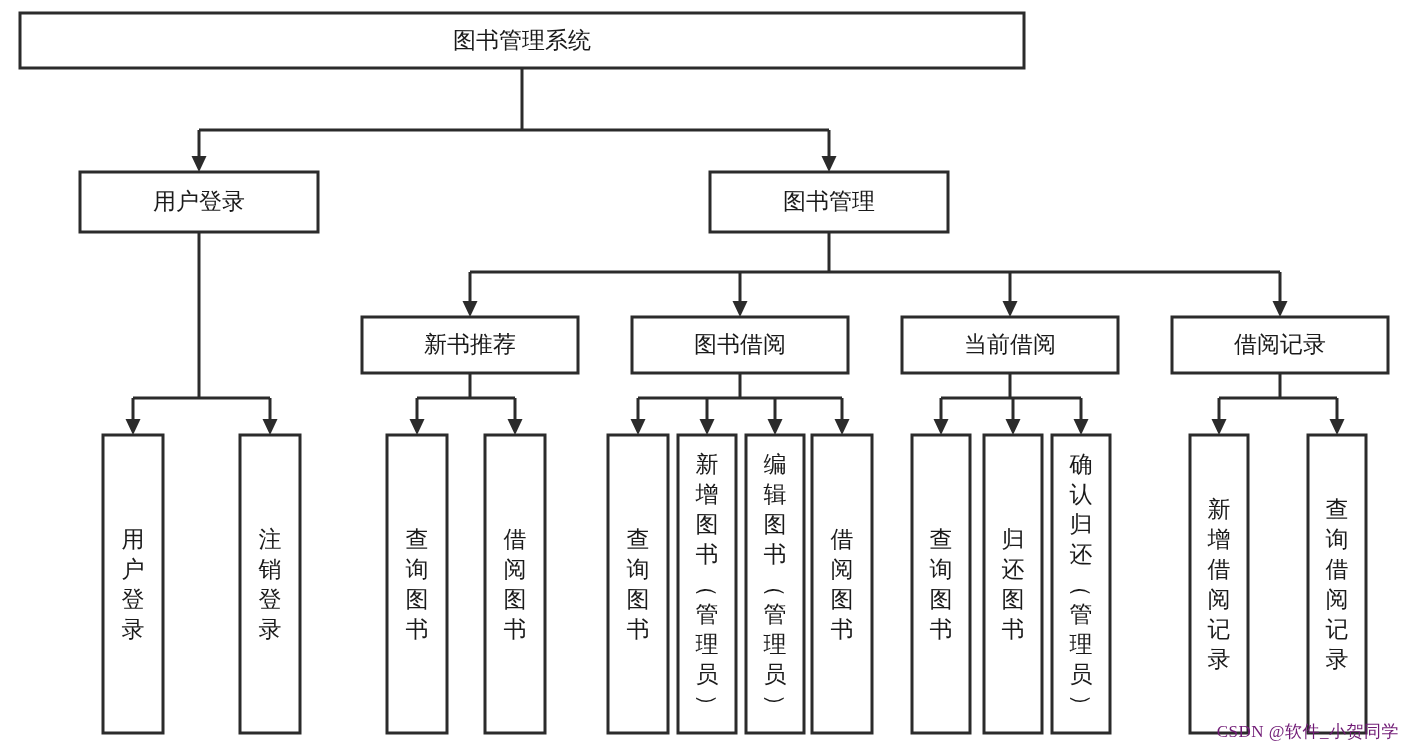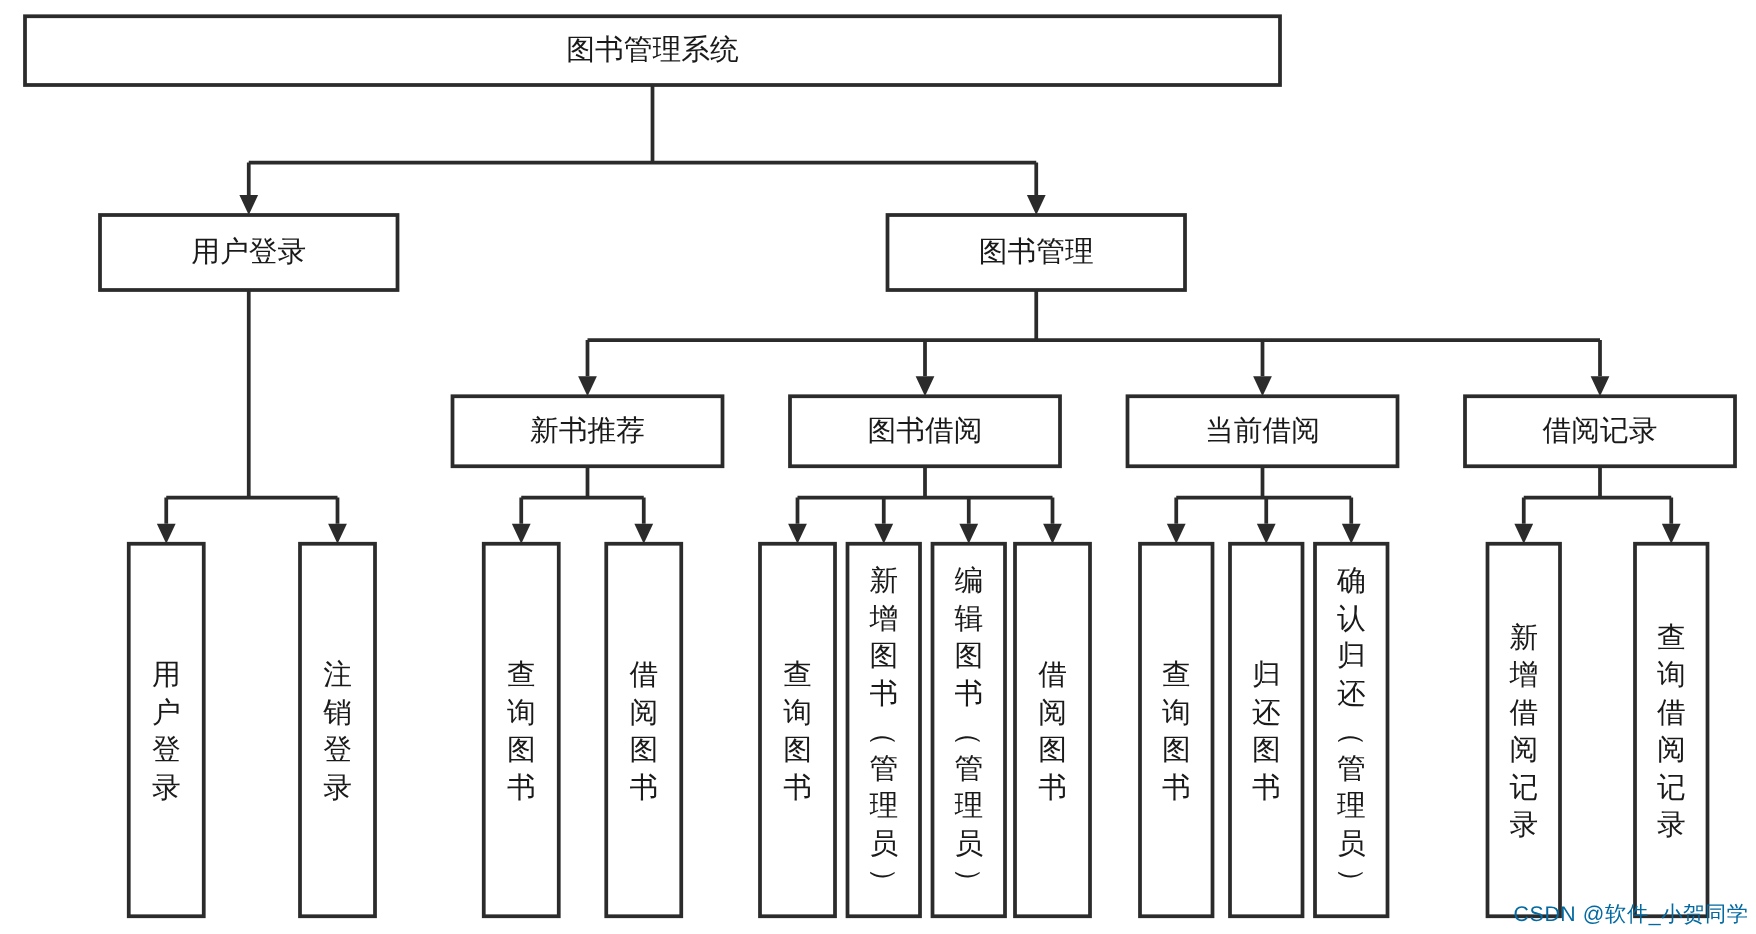--- a/index.html
+++ b/index.html
@@ -7,22 +7,22 @@
        font-family:"Liberation Sans","DejaVu Sans",sans-serif;}
   #stage{position:relative;width:1405px;height:747px;background:#fff;}
   svg#diagram{position:absolute;left:0;top:0;width:1405px;height:747px;}
   .node-rect{fill:#ffffff;stroke:#2b2b2b;stroke-width:3;}
   .conn{stroke:#2b2b2b;stroke-width:3;fill:none;}
   .arrow-head{fill:#2b2b2b;stroke:none;}
   .node-label-h{font-family:"Liberation Sans","DejaVu Sans",sans-serif;
                 font-size:23px;fill:#1a1a1a;text-anchor:middle;dominant-baseline:middle;}
   .node-label-v{font-family:"Liberation Sans","DejaVu Sans",sans-serif;
                 font-size:23px;fill:#1a1a1a;text-anchor:middle;}
-  .watermark{position:absolute;right:6px;bottom:4px;font-size:17px;color:#0369a1;
-             font-family:Liberation Sans, sans-serif;white-space:nowrap;
+  .watermark{position:absolute;right:6px;bottom:4px;font-size:17px;color:#701a75;
+             font-family:Liberation Serif, serif;white-space:nowrap;
              letter-spacing:.5px;pointer-events:none;}
 </style>
 </head>
 <body>
 
 <div id="stage">
   <svg id="diagram" viewBox="0 0 1405 747">
     <g id="edges-layer">
         <g>
           <path class="conn" d="M522 68 L522 130"></path>

